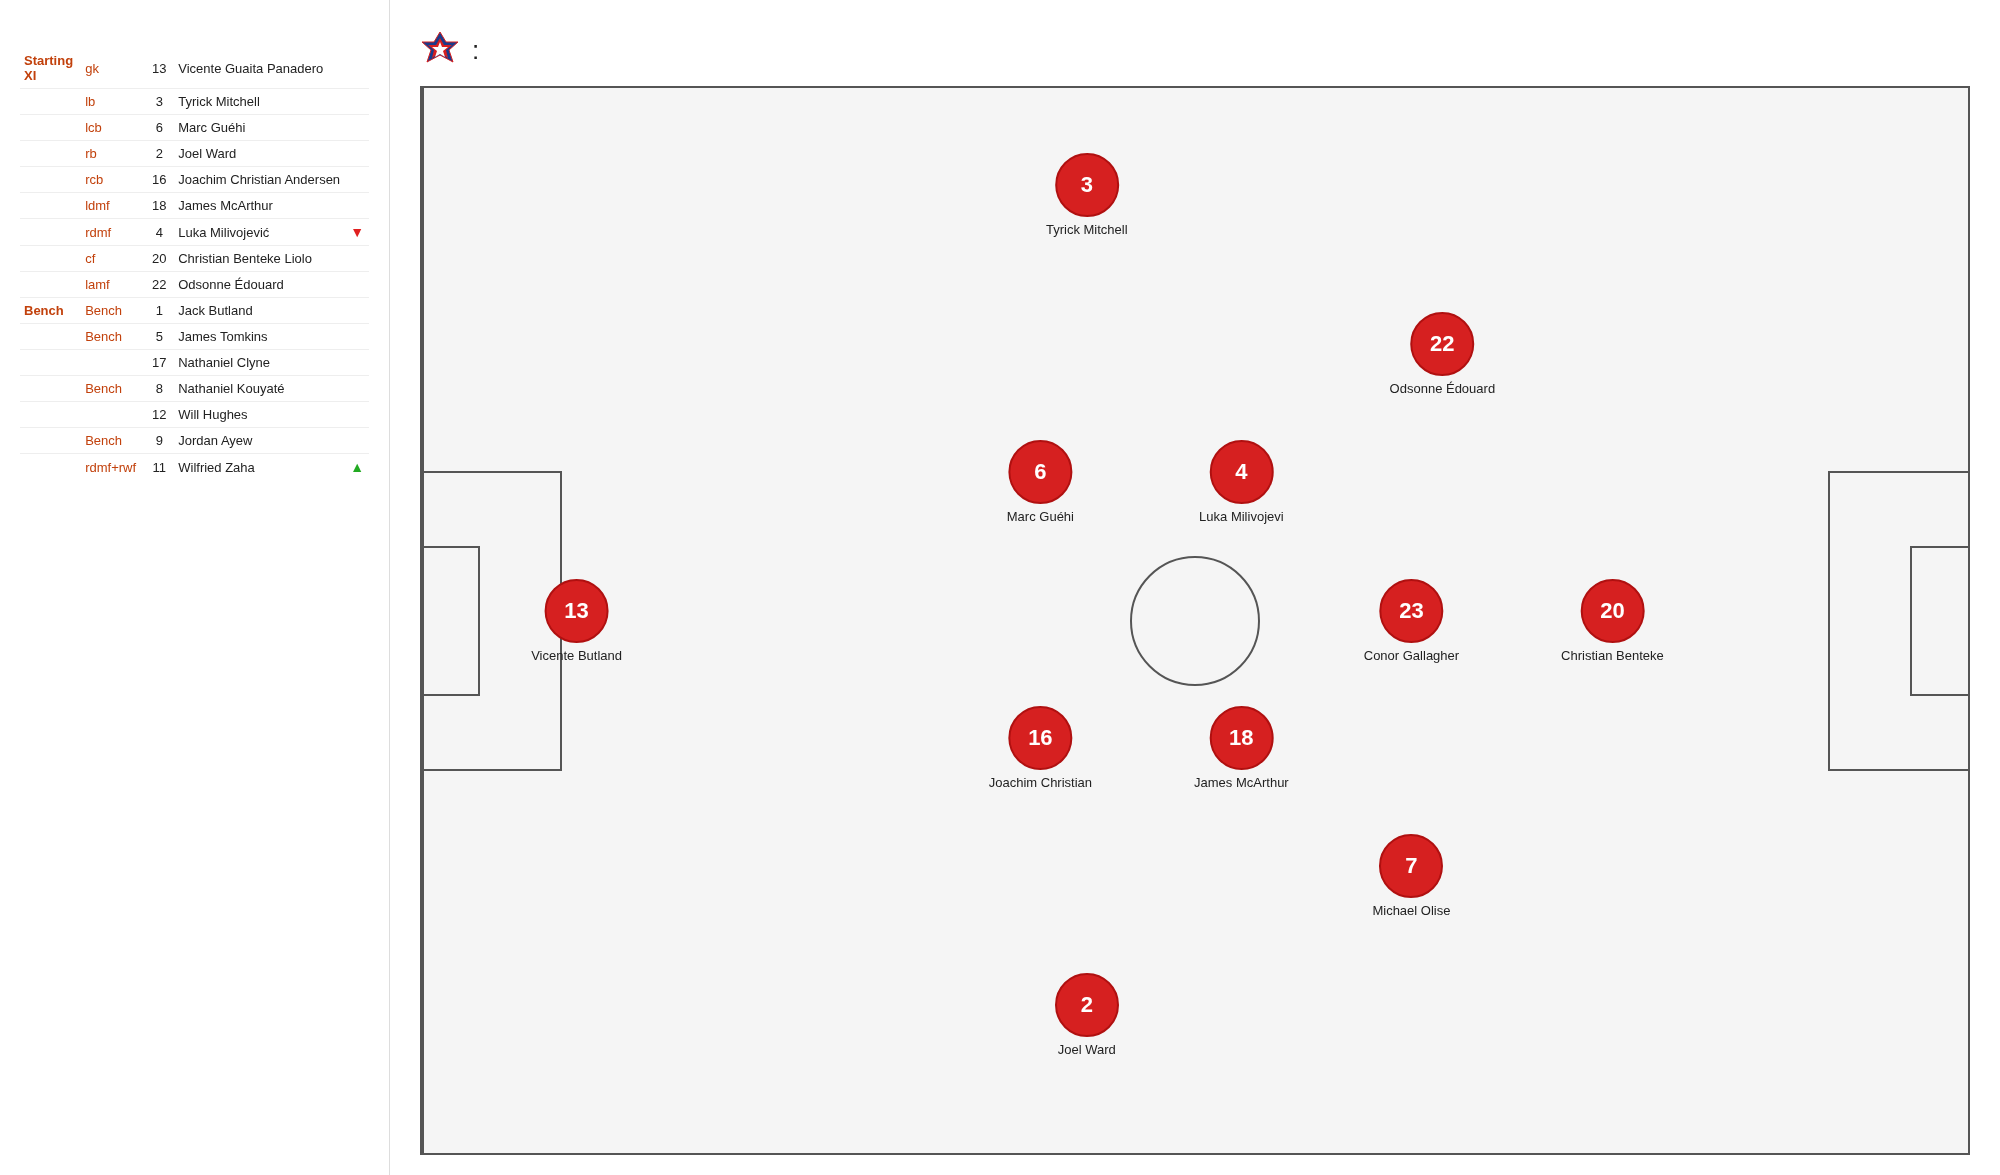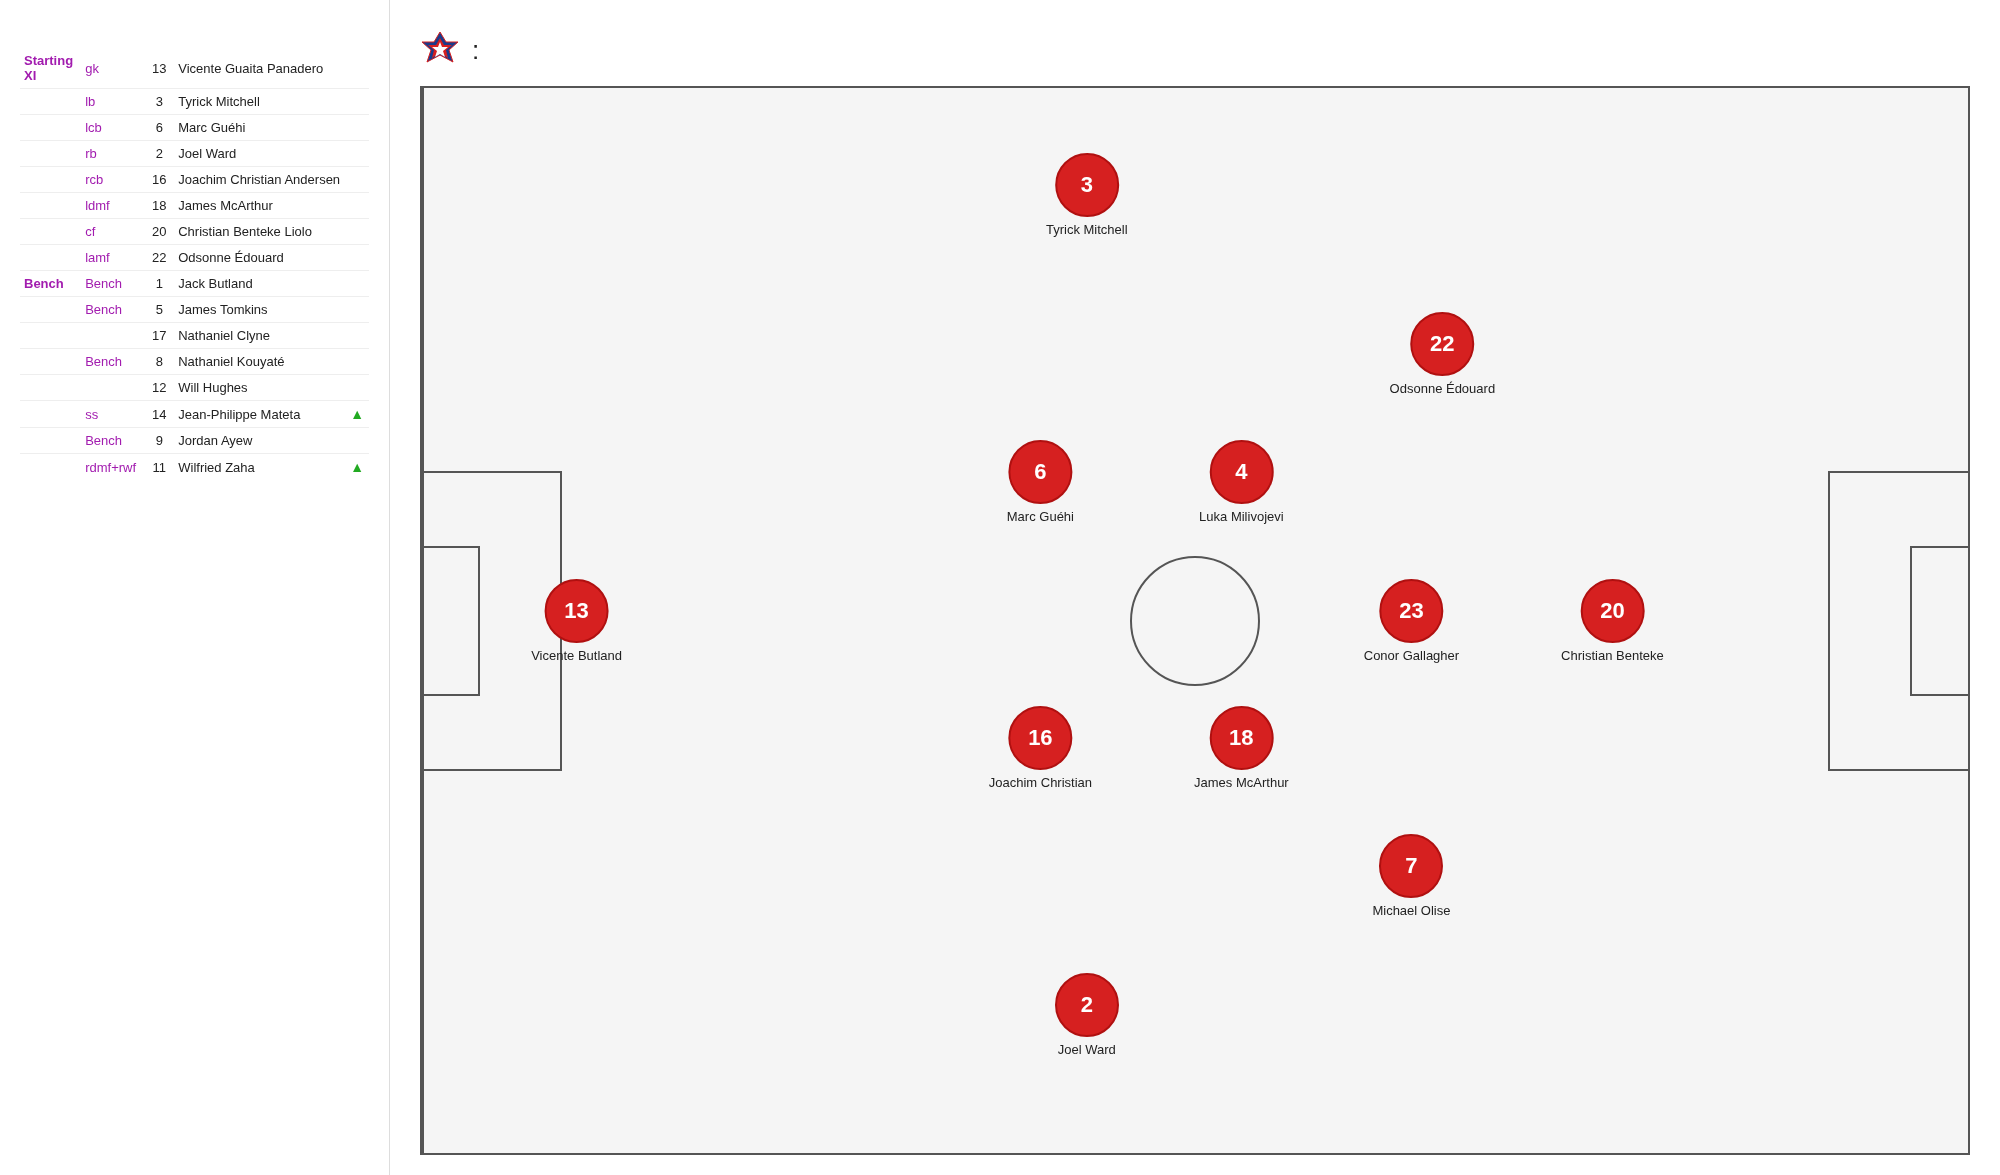--- a/index.html
+++ b/index.html
@@ -40,21 +40,21 @@
       color: #222;
     }
 
     .roster-table .section-label {
       font-weight: bold;
       color: #444;
       font-size: 13px;
     }
 
     .roster-table .pos-cell {
-      color: #a21caf;
+      color: #c2410c;
       width: 55px;
     }
 
     .roster-table .num-cell {
       width: 28px;
       text-align: center;
     }
 
     .roster-table .name-cell {
       width: 160px;
@@ -261,20 +261,27 @@
     </tr>
         <tr class="row-divider">
       <td class="section-label pos-cell"></td>
       <td class="pos-cell">ldmf</td>
       <td class="num-cell">18</td>
       <td class="name-cell">James McArthur</td>
       <td class="icon-cell"></td>
     </tr>
         <tr class="row-divider">
       <td class="section-label pos-cell"></td>
+      <td class="pos-cell">rdmf</td>
+      <td class="num-cell">4</td>
+      <td class="name-cell">Luka Milivojević</td>
+      <td class="icon-cell"><span class="arrow-down">▼</span></td>
+    </tr>
+        <tr class="row-divider">
+      <td class="section-label pos-cell"></td>
       <td class="pos-cell">cf</td>
       <td class="num-cell">20</td>
       <td class="name-cell">Christian Benteke Liolo</td>
       <td class="icon-cell"></td>
     </tr>
         <tr class="row-divider">
       <td class="section-label pos-cell"></td>
       <td class="pos-cell">lamf</td>
       <td class="num-cell">22</td>
       <td class="name-cell">Odsonne Édouard</td>
@@ -307,27 +314,20 @@
       <td class="num-cell">8</td>
       <td class="name-cell">Nathaniel Kouyaté</td>
       <td class="icon-cell"></td>
     </tr>
         <tr class="row-divider">
       <td class="section-label pos-cell"></td>
       <td class="pos-cell"></td>
       <td class="num-cell">12</td>
       <td class="name-cell">Will Hughes</td>
       <td class="icon-cell"></td>
-    </tr>
-        <tr class="row-divider">
-      <td class="section-label pos-cell"></td>
-      <td class="pos-cell">ss</td>
-      <td class="num-cell">14</td>
-      <td class="name-cell">Jean-Philippe Mateta</td>
-      <td class="icon-cell"><span class="arrow-up">▲</span></td>
     </tr>
         <tr class="row-divider">
       <td class="section-label pos-cell"></td>
       <td class="pos-cell">Bench</td>
       <td class="num-cell">9</td>
       <td class="name-cell">Jordan Ayew</td>
       <td class="icon-cell"></td>
     </tr>
         <tr class="row-divider">
       <td class="section-label pos-cell"></td>

